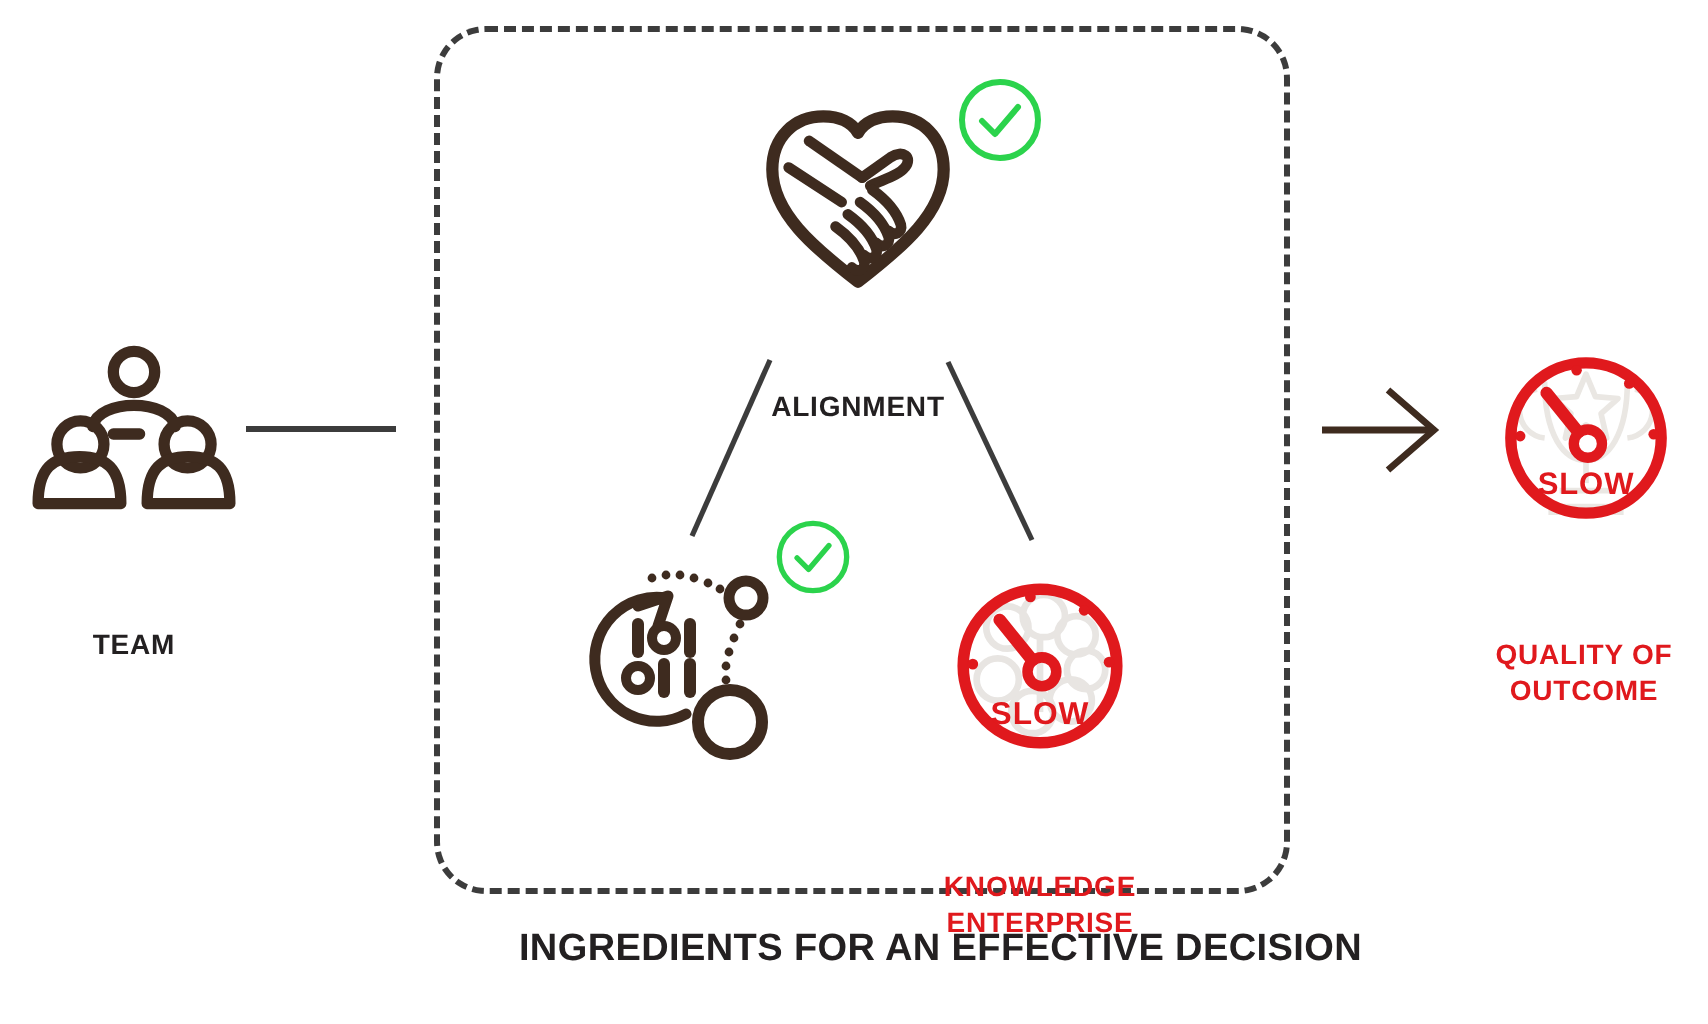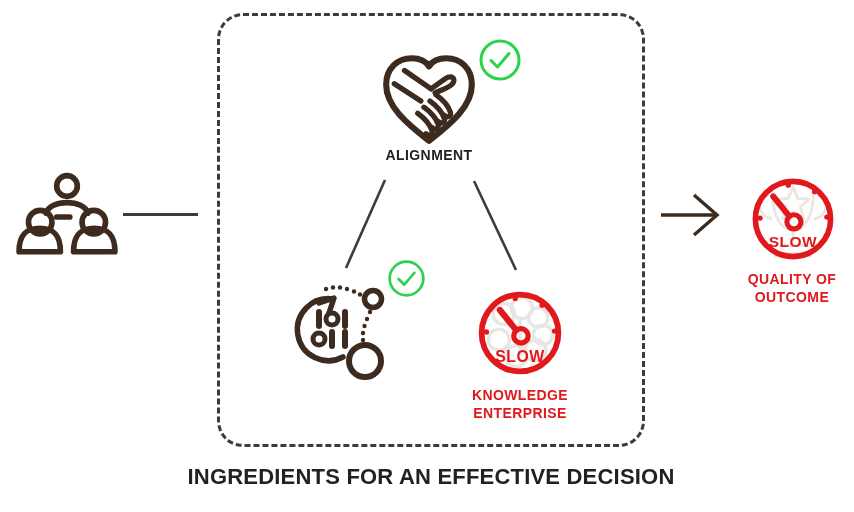--- a/index.html
+++ b/index.html
@@ -3,26 +3,26 @@
 <meta charset="utf-8">
 <style>
   html,body{margin:0;padding:0;background:#fff;}
   .canvas{
     position:relative;width:854px;height:512px;background:#ffffff;
     font-family:"Liberation Sans",sans-serif;overflow:hidden;
   }
   .abs{position:absolute;}
   .label{
     position:absolute;text-align:center;font-weight:bold;
-    color:#232021;font-size:14px;letter-spacing:.4px;line-height:18px;
+    color:#232021;font-size:14px;letter-spacing:.4px;line-height:18px;margin-top:48px;
   }
   .label.red{color:#e0191d;}
   .caption{
-    position:absolute;left:181px;top:464px;width:500px;text-align:center;
-    font-weight:bold;color:#232021;font-size:22px;letter-spacing:.2px;
+    position:absolute;left:181px;top:464px;width:500px;text-align:right;
+    font-weight:bold;color:#232021;font-size:19px;letter-spacing:.2px;
   }
   .dashed-box{
     position:absolute;left:217px;top:13px;width:428px;height:434px;
     border:3px dashed #3c3c3c;border-radius:26px;box-sizing:border-box;
   }
   .connector-h{
     position:absolute;left:123px;top:213px;width:75px;height:3px;background:#3c3c3c;
   }
   svg{display:block;}
 </style>
@@ -35,20 +35,21 @@
     <g stroke="#3e2b1f" stroke-width="6" fill="none" stroke-linecap="round" stroke-linejoin="round">
       <circle cx="55" cy="17" r="11"></circle>
       <path d="M33,46 C36,31 74,31 77,46"></path>
       <path d="M44,50 H58"></path>
       <circle cx="26.5" cy="55.5" r="12.5"></circle>
       <path d="M4,87 C4,68 12,62 26,62 C40,62 48,68 48,87 Z"></path>
       <circle cx="83.5" cy="55.5" r="12.5"></circle>
       <path d="M62,87 C62,68 70,62 84,62 C98,62 106,68 106,87 Z"></path>
     </g>
   </svg>
+  <div class="label" style="left:17px;top:265px;width:100px">TEAM</div>
 
   <div class="connector-h"></div>
 
   <div class="dashed-box"></div>
 
   <svg class="abs" style="left:378px;top:50px" width="102" height="96" viewBox="0 0 100 92">
     <g stroke="#3e2b1f" fill="none" stroke-linecap="round" stroke-linejoin="round">
       <path stroke-width="6" d="M50,88 C28,71 8,54 8,33 C8,17 19,7 33,7 C41,7 47,10 50,15 C53,10 59,7 67,7 C81,7 92,17 92,33 C92,54 72,71 50,88 Z"></path>
       <g stroke-width="5.2">
         <path d="M26,19 L52,37"></path>

